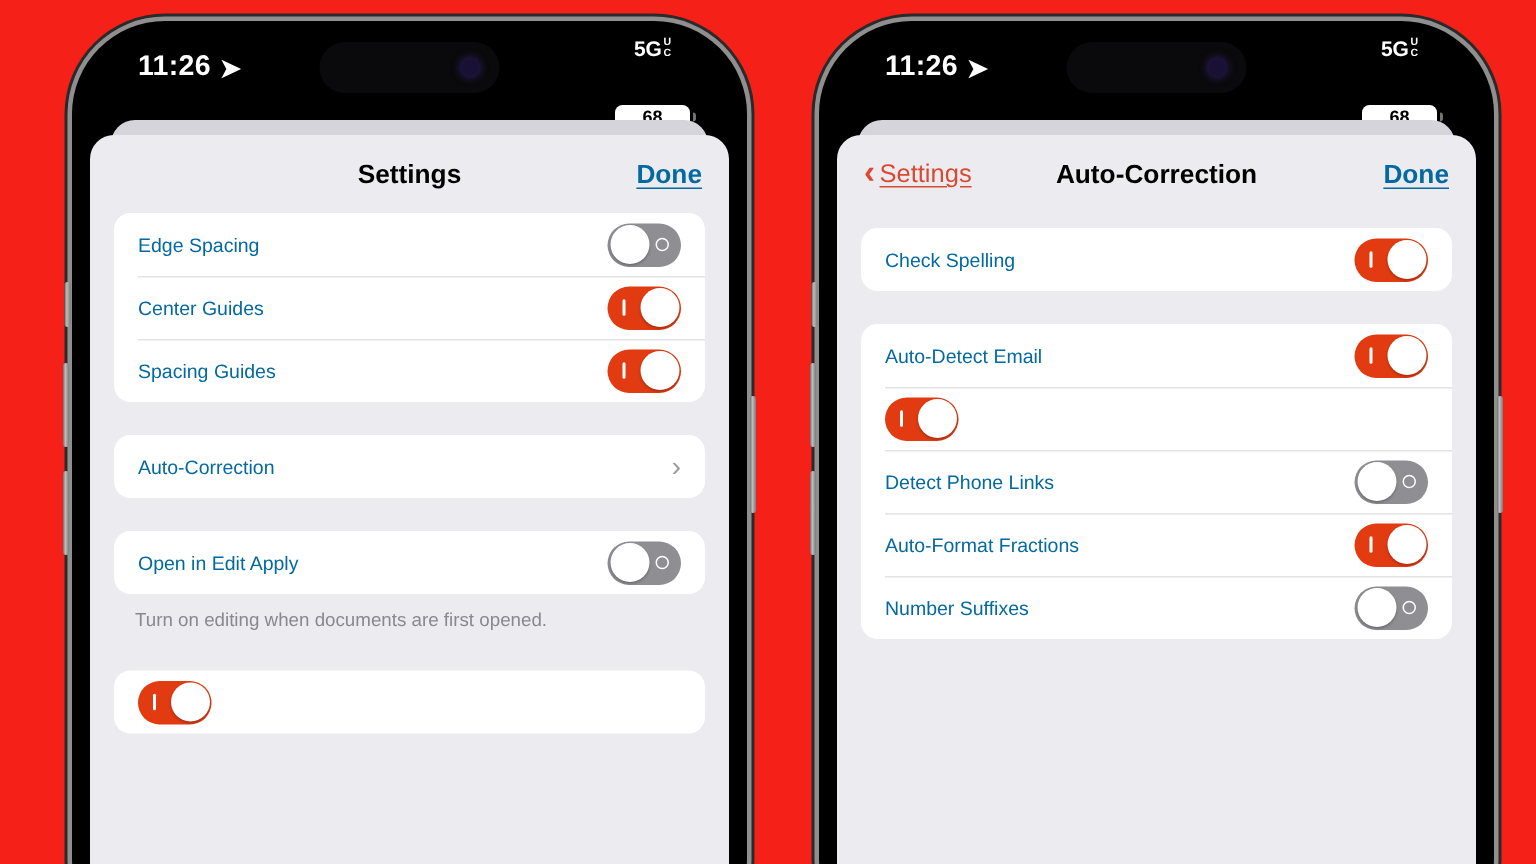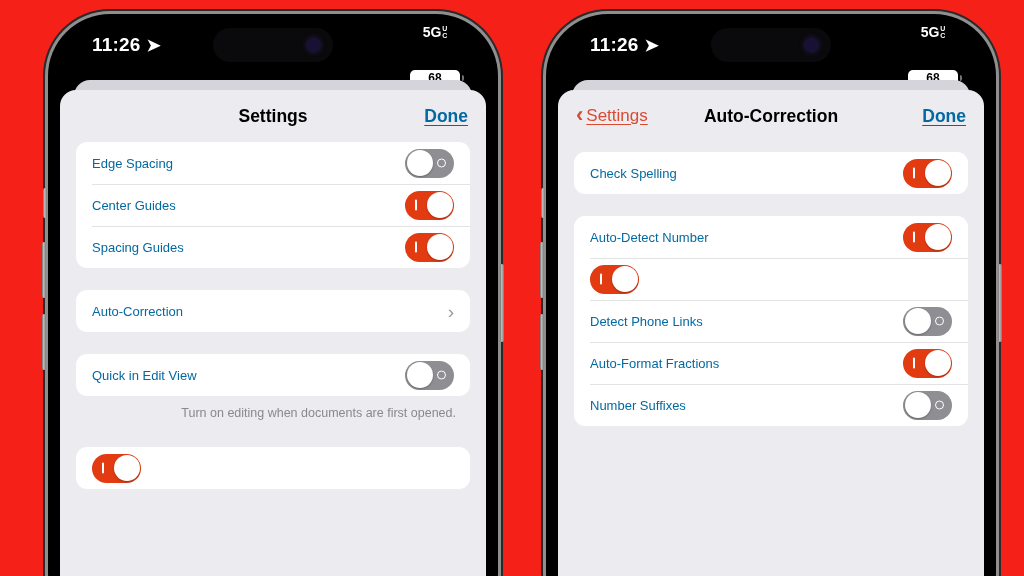--- a/index.html
+++ b/index.html
@@ -216,21 +216,20 @@
     font-size: 19px;
     font-weight: 500;
     line-height: 1;
   }
 
   .footer-note {
     font-size: 12.5px;
     color: #88888E;
     padding: 9px 14px 0;
     line-height: 1.3;
-    text-align: right;
   }
 
   
   .toggle {
     position: relative;
     width: 49px; height: 29px;
     border-radius: 15px;
     flex: 0 0 auto;
     display: flex;
     align-items: center;
@@ -347,21 +346,21 @@
           <div class="row">
             <span class="row-label">Auto-Correction</span>
             <span class="row-chevron">›</span>
           </div>
         </div>
 
         <div class="gap-md"></div>
 
         <div class="group">
           <div class="row">
-            <span class="row-label">Quick in Edit View</span>
+            <span class="row-label">Open in Edit Apply</span>
             <span class="toggle off">
               <span class="knob"></span>
               <span class="glyph"></span>
             </span>
           </div>
         </div>
         <div class="footer-note">Turn on editing when documents are first opened.</div>
 
         <div class="gap-lg"></div>
 
@@ -441,21 +440,21 @@
               <span class="glyph"></span>
               <span class="knob"></span>
             </span>
           </div>
         </div>
 
         <div class="gap-md"></div>
 
         <div class="group">
           <div class="row">
-            <span class="row-label">Auto-Detect Number</span>
+            <span class="row-label">Auto-Detect Email</span>
             <span class="toggle on">
               <span class="glyph"></span>
               <span class="knob"></span>
             </span>
           </div>
           <div class="row">
             <span class="toggle on">
               <span class="glyph"></span>
               <span class="knob"></span>
             </span>

